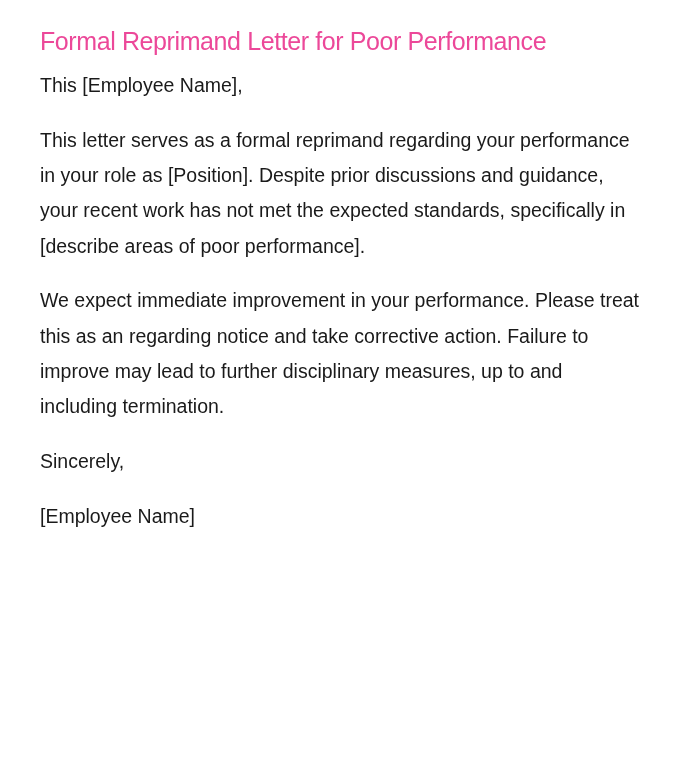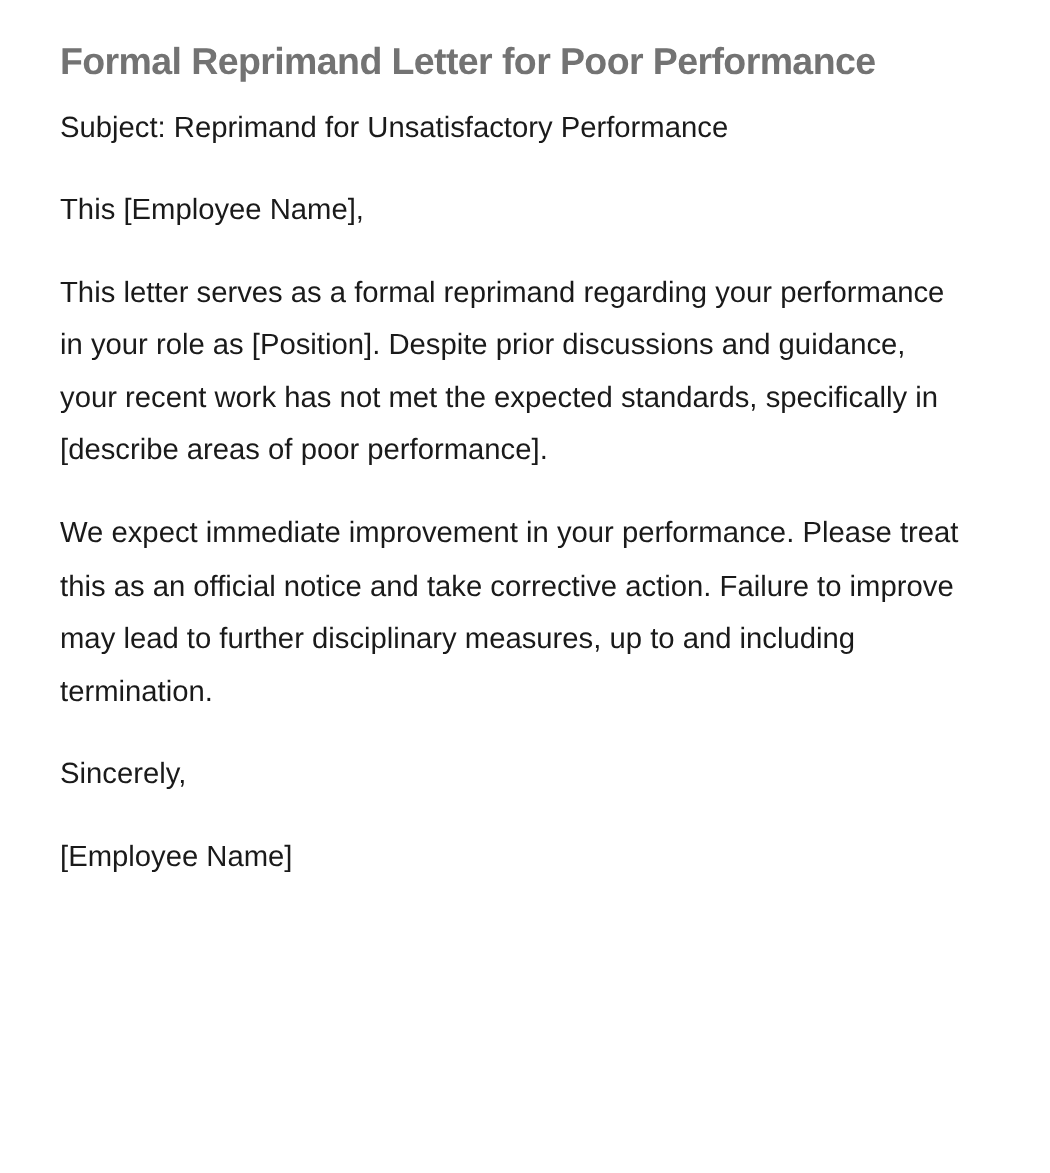--- a/index.html
+++ b/index.html
@@ -14,37 +14,36 @@
       font-family: "Liberation Sans", "DejaVu Sans", sans-serif;
       color: #222222;
     }
     .doc {
       position: relative;
       padding: 24px 40px 0 40px;
       width: 600px;
     }
     .title {
       font-size: 25px;
-      font-weight: bold;
-      color: #737373;
+      font-weight: normal;
+      color: #ec4899;
       margin: 0 0 10px 0;
       line-height: 34px;
       letter-spacing: -0.4px;
     }
     .para {
       font-size: 19.5px;
       line-height: 35.3px;
       margin: 0 0 19.5px 0;
       color: #1a1a1a;
     }
   </style>
 </head>
 <body>
 
 <div class="doc">
   <h1 class="title">Formal Reprimand Letter for Poor Performance</h1>
-  <p class="para">Subject: Reprimand for Unsatisfactory Performance</p>
   <p class="para">This [Employee Name],</p>
   <p class="para">This letter serves as a formal reprimand regarding your performance in your role as [Position]. Despite prior discussions and guidance, your recent work has not met the expected standards, specifically in [describe areas of poor performance].</p>
-  <p class="para">We expect immediate improvement in your performance. Please treat this as an official notice and take corrective action. Failure to improve may lead to further disciplinary measures, up to and including termination.</p>
+  <p class="para">We expect immediate improvement in your performance. Please treat this as an regarding notice and take corrective action. Failure to improve may lead to further disciplinary measures, up to and including termination.</p>
   <p class="para">Sincerely,</p>
   <p class="para">[Employee Name]</p>
 </div>
 
 </body></html>

